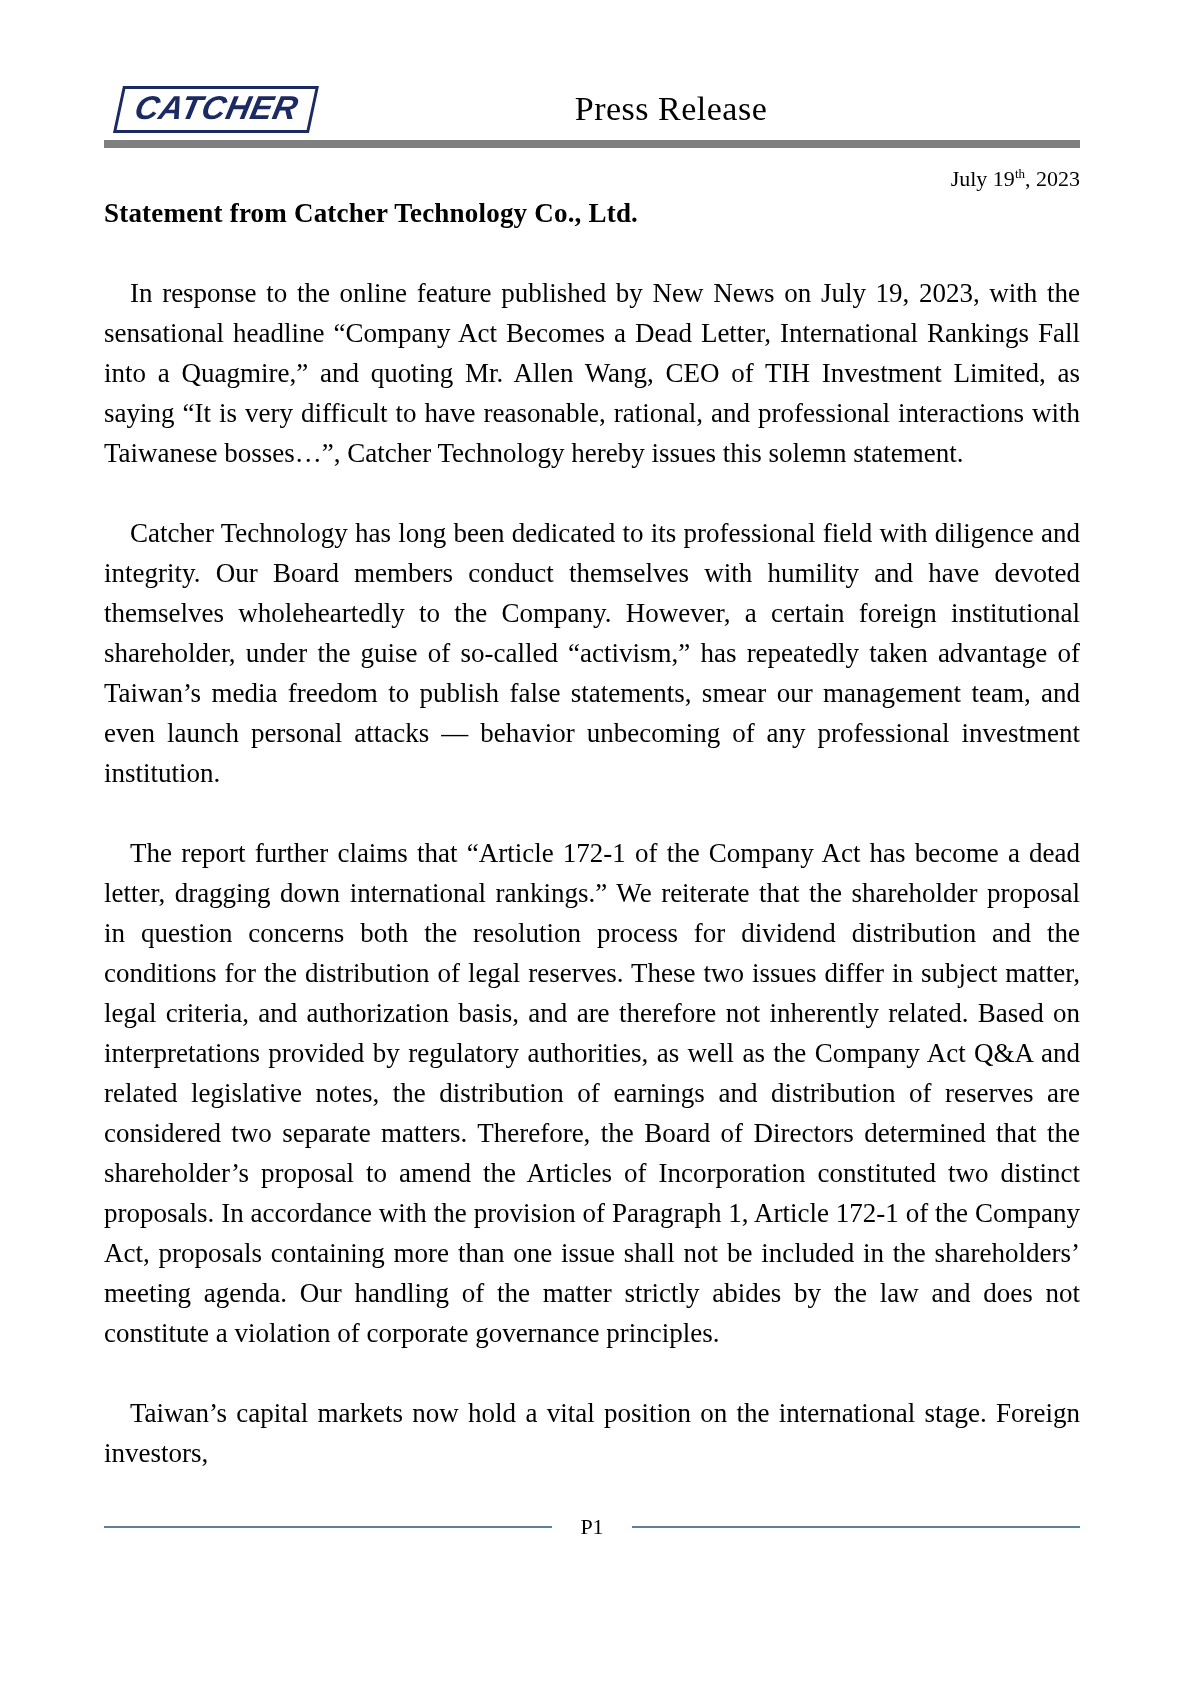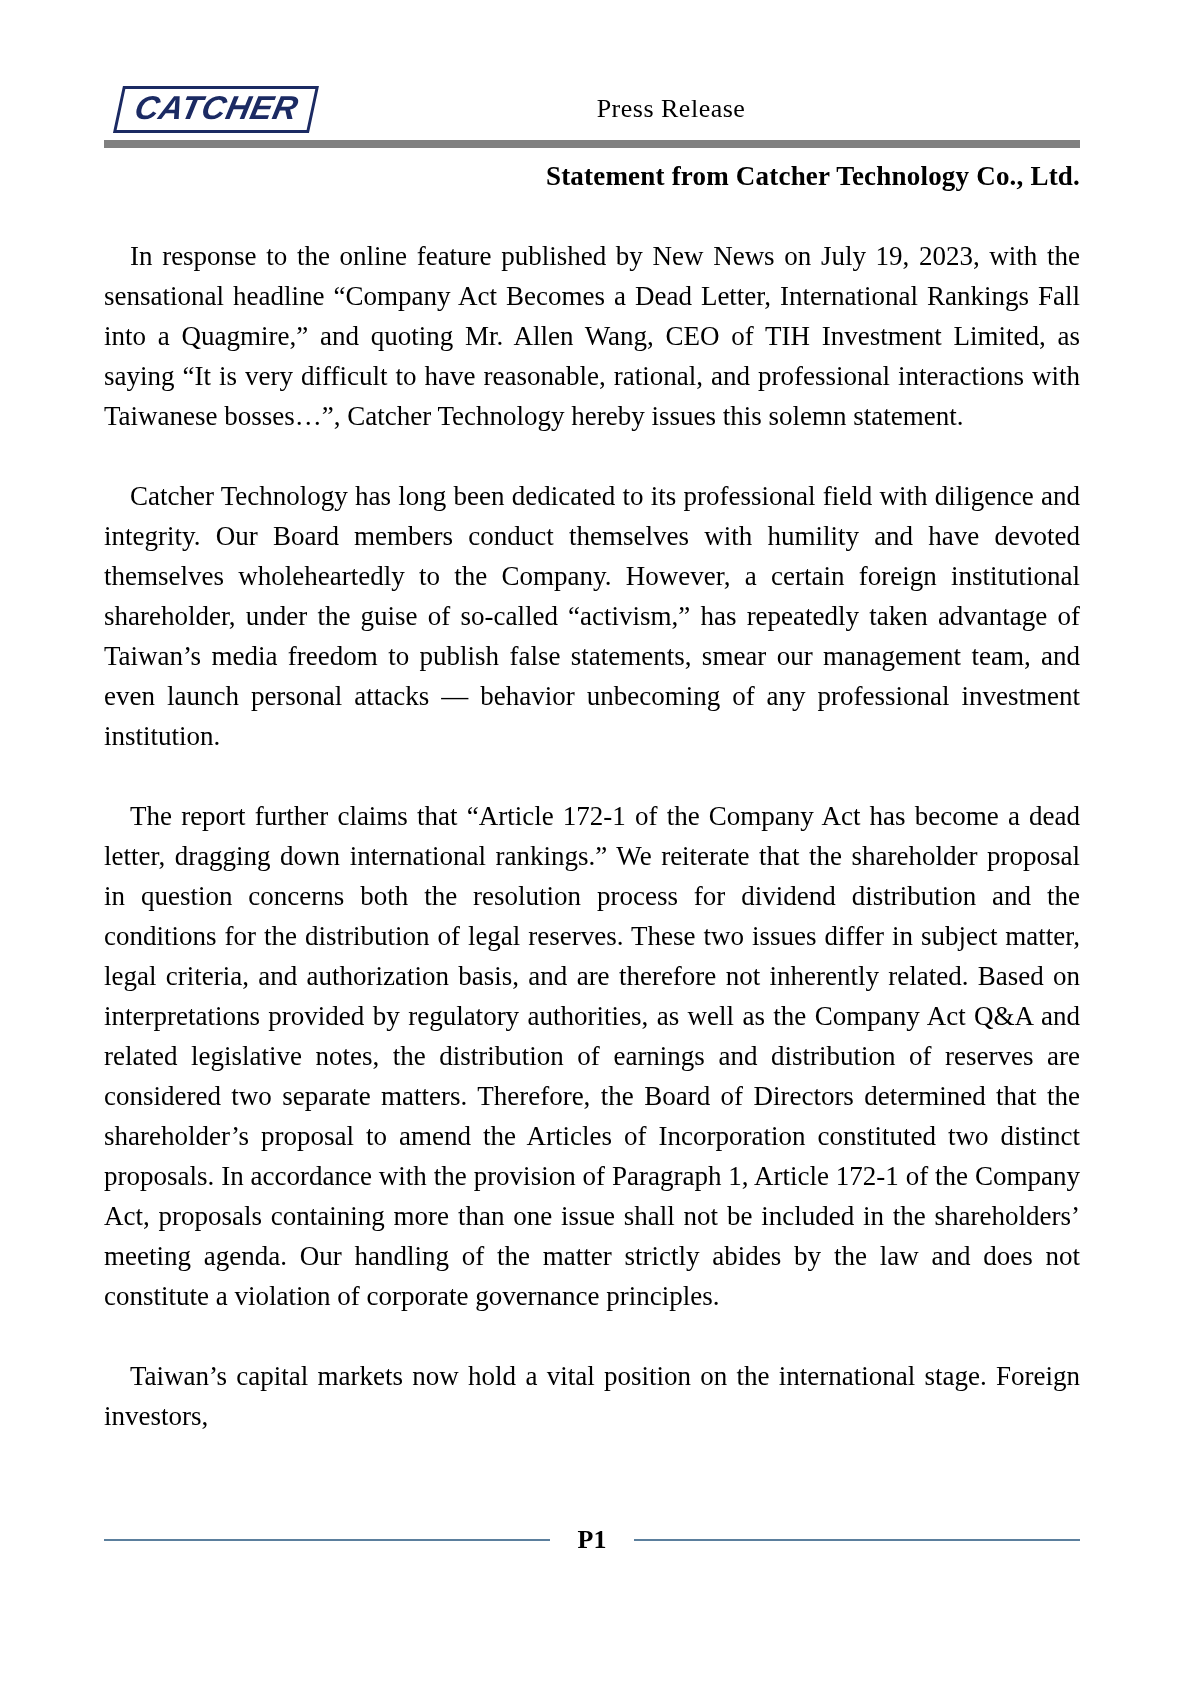--- a/index.html
+++ b/index.html
@@ -44,21 +44,21 @@
     color: var(--navy, #1b2a63);
     line-height: 1.05;
   }
   .header-center {
     flex: 1;
     display: flex;
     align-items: center;
     justify-content: center;
   }
   .press-release {
-    font-size: 26px;
+    font-size: 34px;
     letter-spacing: 0.5px;
     transform: translateX(-36px);
   }
   .header-right {
     width: 132px;
     border-left: 5px solid var(--rule-gray, #808080);
     display: flex;
     align-items: center;
     justify-content: center;
   }
@@ -74,22 +74,22 @@
   }
 
   
   .date-line {
     margin-top: 18px;
     text-align: right;
     font-size: 22px;
   }
   .date-line sup { font-size: 13px; }
   .doc-title {
-    margin-top: 13px;
-    text-align: right;
+    margin-top: 6px;
+    text-align: left;
     font-size: 27px;
     font-weight: bold;
     letter-spacing: 0.2px;
   }
 
   
   .body-text { margin-top: 44px; }
   .body-para {
     font-size: 27px;
     line-height: 40px;
@@ -107,23 +107,23 @@
     top: 1512px;
     display: flex;
     align-items: center;
   }
   .footer-line {
     flex: 1;
     height: 2px;
     background: var(--footer-line, #5b7f9d);
   }
   .page-number {
-    font-size: 26px;
-    font-weight: bold;
-    margin: 13px 28px;
+    font-size: 22px;
+    font-weight: normal;
+    margin: 0 28px;
     line-height: 30px;
   }
 </style>
 </head>
 <body>
 
 <div class="page">
 
   <div class="header">
     <div class="logo-wrap">
@@ -131,20 +131,21 @@
         <span class="logo-text">CATCHER</span>
       </span>
     </div>
     <div class="header-center">
       <span class="press-release">Press Release</span>
     </div>
   </div>
 
   <div class="header-rule"></div>
 
+  <div class="date-line"><span>July 19</span><sup>th</sup><span>, 2023</span></div>
 
   <h1 class="doc-title">Statement from Catcher Technology Co., Ltd.</h1>
 
   <div class="body-text">
     <p class="body-para">In response to the online feature published by New News on July 19, 2023, with the sensational headline “Company Act Becomes a Dead Letter, International Rankings Fall into a Quagmire,” and quoting Mr. Allen Wang, CEO of TIH Investment Limited, as saying “It is very difficult to have reasonable, rational, and professional interactions with Taiwanese bosses…”, Catcher Technology hereby issues this solemn statement.</p>
     <p class="body-para">Catcher Technology has long been dedicated to its professional field with diligence and integrity. Our Board members conduct themselves with humility and have devoted themselves wholeheartedly to the Company. However, a certain foreign institutional shareholder, under the guise of so-called “activism,” has repeatedly taken advantage of Taiwan’s media freedom to publish false statements, smear our management team, and even launch personal attacks — behavior unbecoming of any professional investment institution.</p>
     <p class="body-para">The report further claims that “Article 172-1 of the Company Act has become a dead letter, dragging down international rankings.” We reiterate that the shareholder proposal in question concerns both the resolution process for dividend distribution and the conditions for the distribution of legal reserves. These two issues differ in subject matter, legal criteria, and authorization basis, and are therefore not inherently related. Based on interpretations provided by regulatory authorities, as well as the Company Act Q&amp;A and related legislative notes, the distribution of earnings and distribution of reserves are considered two separate matters. Therefore, the Board of Directors determined that the shareholder’s proposal to amend the Articles of Incorporation constituted two distinct proposals. In accordance with the provision of Paragraph 1, Article 172-1 of the Company Act, proposals containing more than one issue shall not be included in the shareholders’ meeting agenda. Our handling of the matter strictly abides by the law and does not constitute a violation of corporate governance principles.</p>
     <p class="body-para">Taiwan’s capital markets now hold a vital position on the international stage. Foreign investors,</p>
   </div>
 

